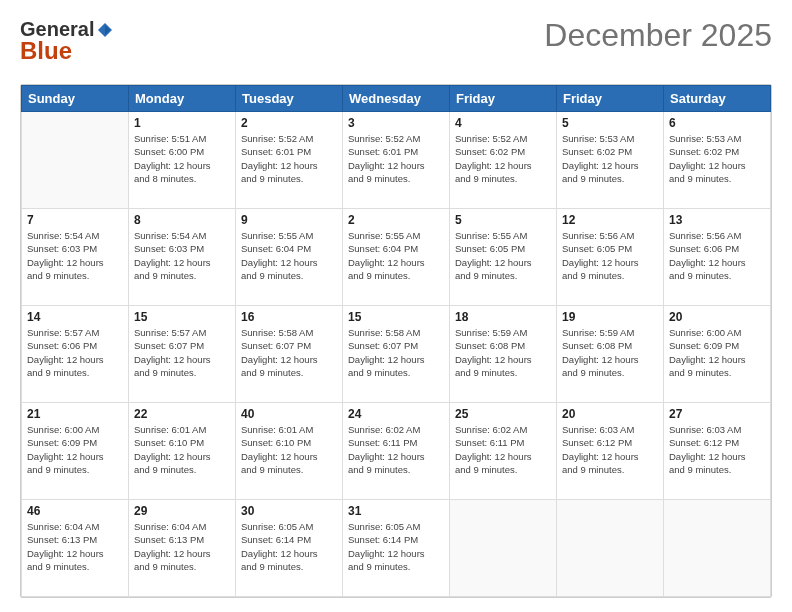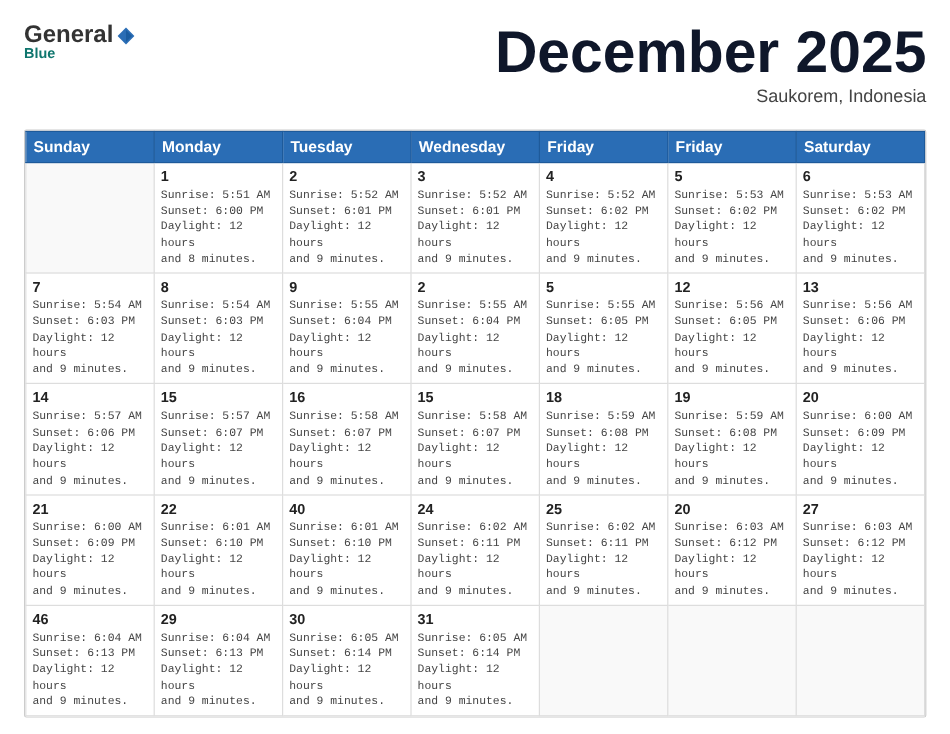--- a/index.html
+++ b/index.html
@@ -39,23 +39,23 @@
     .logo-blue { color: #1a6abf; }
     .logo-icon {
       width: 18px;
       height: 18px;
       margin-left: 2px;
     }
     .title-block {
       text-align: right;
     }
     .month-title {
-      font-size: 49px;
-      font-weight: bold;
-      color: #0f172a;
+      font-size: 32px;
+      font-weight: normal;
+      color: #737373;
       line-height: 1.1;
     }
     .subtitle {
       font-size: 15px;
       color: #444;
     }
     .calendar {
       flex: 1;
       border: 1px solid #ccc;
       border-radius: 2px;
@@ -90,21 +90,20 @@
       font-size: 12px;
       font-weight: bold;
       color: #222;
       display: block;
       margin-bottom: 2px;
     }
     .day-info {
       font-size: 9.5px;
       color: #444;
       line-height: 1.4;
-      font-family: Liberation Mono, monospace;
     }
     .empty-cell {
       background: #f9f9f9;
       border: 1px solid #ddd;
     }
     tr { height: 88px; }
     thead tr { height: 26px; }
   </style>
 </head>
 <body>
@@ -112,25 +111,24 @@
 <div class="page">
   <div class="header">
     <div class="logo">
       <div class="logo-text">
         <span class="logo-general">General</span>
         <svg class="logo-icon" viewBox="0 0 18 18">
           <polygon points="9,2 16,9 9,16 2,9" fill="#2a6db5"></polygon>
           <polygon points="9,4 14,9 9,14" fill="#1a5ca0"></polygon>
         </svg>
       </div>
-      <span class="logo-blue" style="font-size:12px;font-weight:bold;color:#0f766e;margin-top:-4px;">Blue</span>
+      <span class="logo-blue" style="font-size:24px;font-weight:bold;color:#c2410c;margin-top:-4px;">Blue</span>
     </div>
     <div class="title-block">
       <div class="month-title">December 2025</div>
-      <div class="subtitle">Saukorem, Indonesia</div>
     </div>
   </div>
   <div class="calendar">
     <table>
       <thead>
         <tr>
         <th class="day-header">Sunday</th>
             <th class="day-header">Monday</th>
             <th class="day-header">Tuesday</th>
             <th class="day-header">Wednesday</th>

